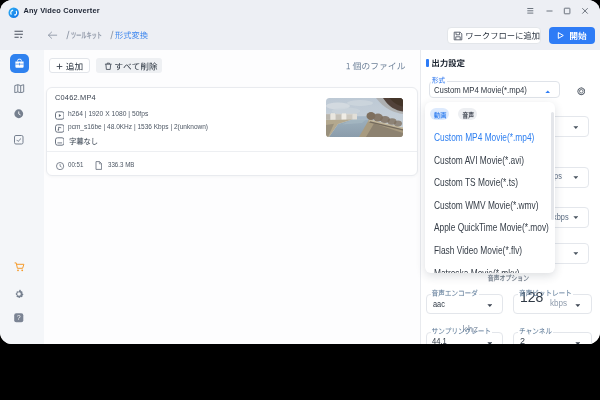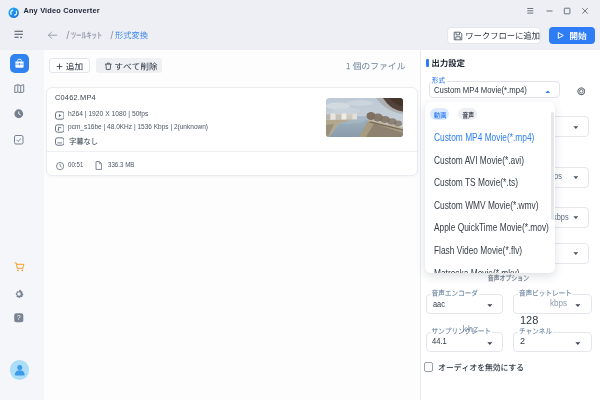--- a/index.html
+++ b/index.html
@@ -1,16 +1,16 @@
 <!DOCTYPE html>
 <html><head><meta charset="utf-8"><style>
 *{margin:0;padding:0;box-sizing:border-box}
 body{background:#000;font-family:"Liberation Sans",sans-serif;
 -webkit-font-smoothing:antialiased;width:600px;height:400px;overflow:hidden}
-#win{position:relative;width:600px;height:400px;border-radius:0;overflow:hidden;background:#fdfdfe}
+#win{position:relative;width:600px;height:344px;border-radius:12px;overflow:hidden;background:#fdfdfe}
 .abs{position:absolute}
 .txt{position:absolute;white-space:nowrap;line-height:1}
 </style></head><body>
 <div id="win">
  <div class="abs" style="left:0;top:0;width:600px;height:50px;background:#edeff4"></div>
  <div class="abs" style="left:0;top:50px;width:44px;height:350px;background:#f4f6f9"></div>
  <div class="abs" style="left:420px;top:50px;width:180px;height:350px;background:#fff;border-left:1px solid #e8eaee"></div>
 
  <svg class="abs" style="left:8.2px;top:6.6px" width="11.4" height="11.4" viewBox="0 0 19 19">
   <defs>
@@ -254,21 +254,21 @@
     <div class="txt" style="left:433.8px;top:85.6px;font-size:8.7px;color:#2f3742;transform:scaleX(0.89);transform-origin:left top">Custom MP4 Movie(*.mp4)</div>
     <div class="txt" style="left:552px;top:173.2px;font-size:8.2px;color:#5a6b80;transform:scaleX(0.9);transform-origin:left top">fps</div>
     <div class="txt" style="left:553px;top:213.8px;font-size:8.2px;color:#5a6b80;transform:scaleX(0.9);transform-origin:left top">kbps</div>
     <div class="txt" style="left:433.8px;top:132.0px;font-size:11px;color:#2e7ff0;z-index:11;transform:scaleX(0.76);transform-origin:left top">Custom MP4 Movie(*.mp4)</div>
     <div class="txt" style="left:433.8px;top:154.6px;font-size:11px;color:#353d47;z-index:11;transform:scaleX(0.76);transform-origin:left top">Custom AVI Movie(*.avi)</div>
     <div class="txt" style="left:433.8px;top:177.2px;font-size:11px;color:#353d47;z-index:11;transform:scaleX(0.76);transform-origin:left top">Custom TS Movie(*.ts)</div>
     <div class="txt" style="left:433.8px;top:199.8px;font-size:11px;color:#353d47;z-index:11;transform:scaleX(0.76);transform-origin:left top">Custom WMV Movie(*.wmv)</div>
     <div class="txt" style="left:433.8px;top:222.4px;font-size:11px;color:#353d47;z-index:11;transform:scaleX(0.76);transform-origin:left top">Apple QuickTime Movie(*.mov)</div>
     <div class="txt" style="left:433.8px;top:245.0px;font-size:11px;color:#353d47;z-index:11;transform:scaleX(0.76);transform-origin:left top">Flash Video Movie(*.flv)</div>
     <div class="txt" style="left:433px;top:300.2px;font-size:9px;color:#2f3945;transform:scaleX(0.82);transform-origin:left top">aac</div>
-    <div class="txt" style="left:520px;top:315px;font-size:11px;color:#2f3945;transform:scaleX(1.0);transform-origin:left top">128</div>
+    <div class="txt" style="left:520px;top:290px;font-size:14px;color:#2f3945;transform:scaleX(1.0);transform-origin:left top">128</div>
     <div class="txt" style="left:550px;top:298.9px;font-size:9px;color:#8e9bac;transform:scaleX(0.9);transform-origin:left top">kbps</div>
     <div class="txt" style="left:431.6px;top:336.7px;font-size:9px;color:#2f3945;transform:scaleX(0.84);transform-origin:left top">44.1</div>
     <div class="txt" style="left:462.5px;top:324px;font-size:9.4px;color:#8e9bac;letter-spacing:0.6px;transform:scaleX(1.0);transform-origin:left top">khz</div>
     <div class="txt" style="left:520px;top:336.7px;font-size:9px;color:#2f3945;transform:scaleX(1.0);transform-origin:left top">2</div>
 <svg width="600" height="400" style="position:absolute;left:0;top:0;z-index:50;pointer-events:none">
       <path d="M3.7 -6.2Q3.8 -6.0 3.9 -5.7Q4.0 -5.4 4.2 -5.1Q4.3 -4.8 4.4 -4.5Q4.5 -4.2 4.6 -4.0L3.9 -3.8Q3.9 -4.0 3.8 -4.3Q3.7 -4.6 3.5 -4.9Q3.4 -5.2 3.3 -5.5Q3.2 -5.8 3.1 -6.0ZM7.4 -5.6Q7.3 -5.5 7.3 -5.4Q7.3 -5.3 7.2 -5.2Q7.1 -4.7 6.9 -4.1Q6.7 -3.6 6.5 -3.1Q6.2 -2.5 5.9 -2.1Q5.4 -1.5 4.9 -1.1Q4.4 -0.6 3.8 -0.3Q3.2 0.1 2.7 0.3L2.1 -0.3Q2.7 -0.5 3.3 -0.8Q3.8 -1.1 4.4 -1.5Q4.9 -2.0 5.3 -2.5Q5.6 -2.9 5.9 -3.4Q6.2 -4.0 6.4 -4.6Q6.5 -5.2 6.6 -5.9ZM1.5 -5.7Q1.5 -5.5 1.7 -5.2Q1.8 -4.9 1.9 -4.6Q2.1 -4.2 2.2 -3.9Q2.3 -3.6 2.4 -3.4L1.7 -3.2Q1.7 -3.3 1.6 -3.6Q1.5 -3.8 1.4 -4.1Q1.3 -4.4 1.2 -4.6Q1.1 -4.9 1.0 -5.1Q0.9 -5.3 0.8 -5.4Z M9.0 -3.6Q9.2 -3.5 9.3 -3.5Q9.5 -3.5 9.7 -3.5Q10.0 -3.5 10.2 -3.5Q10.3 -3.5 10.6 -3.5Q10.9 -3.5 11.2 -3.5Q11.6 -3.5 12.0 -3.5Q12.4 -3.5 12.8 -3.5Q13.3 -3.5 13.6 -3.5Q14.0 -3.5 14.3 -3.5Q14.5 -3.5 14.7 -3.5Q15.0 -3.5 15.2 -3.5Q15.4 -3.5 15.6 -3.6V-2.7Q15.4 -2.8 15.2 -2.8Q15.0 -2.8 14.7 -2.8Q14.5 -2.8 14.3 -2.8Q14.0 -2.8 13.6 -2.8Q13.3 -2.8 12.8 -2.8Q12.4 -2.8 12.0 -2.8Q11.6 -2.8 11.2 -2.8Q10.9 -2.8 10.6 -2.8Q10.3 -2.8 10.2 -2.8Q9.8 -2.8 9.5 -2.8Q9.2 -2.8 9.0 -2.7Z M20.7 -0.2Q20.7 -0.3 20.7 -0.4Q20.8 -0.5 20.8 -0.6Q20.8 -0.7 20.8 -1.0Q20.8 -1.3 20.8 -1.7Q20.8 -2.1 20.8 -2.6Q20.8 -3.0 20.8 -3.5Q20.8 -4.0 20.8 -4.4Q20.8 -4.8 20.8 -5.1Q20.8 -5.4 20.8 -5.5Q20.8 -5.8 20.7 -5.9Q20.7 -6.1 20.7 -6.2H21.5Q21.5 -6.1 21.4 -5.9Q21.4 -5.8 21.4 -5.5Q21.4 -5.4 21.4 -5.1Q21.4 -4.8 21.4 -4.4Q21.4 -4.0 21.4 -3.5Q21.4 -3.1 21.4 -2.6Q21.4 -2.2 21.4 -1.8Q21.4 -1.4 21.4 -1.1Q21.4 -0.9 21.4 -0.8Q21.8 -1.0 22.2 -1.3Q22.7 -1.6 23.1 -2.0Q23.5 -2.4 23.8 -2.8L24.2 -2.3Q23.9 -1.8 23.4 -1.4Q22.9 -0.9 22.4 -0.6Q21.9 -0.2 21.4 0.0Q21.3 0.1 21.2 0.1Q21.2 0.2 21.1 0.2ZM16.9 -0.2Q17.5 -0.6 17.8 -1.1Q18.2 -1.6 18.4 -2.2Q18.5 -2.5 18.5 -2.9Q18.6 -3.3 18.6 -3.8Q18.6 -4.3 18.6 -4.7Q18.6 -5.2 18.6 -5.5Q18.6 -5.7 18.6 -5.9Q18.6 -6.0 18.6 -6.1H19.3Q19.3 -6.1 19.3 -6.0Q19.3 -5.9 19.3 -5.8Q19.3 -5.7 19.3 -5.5Q19.3 -5.2 19.3 -4.7Q19.3 -4.3 19.2 -3.8Q19.2 -3.3 19.2 -2.8Q19.1 -2.4 19.0 -2.0Q18.8 -1.4 18.5 -0.8Q18.1 -0.2 17.6 0.2Z M27.8 -5.8Q27.8 -6.0 27.7 -6.1Q27.7 -6.2 27.7 -6.4L28.4 -6.5Q28.4 -6.4 28.4 -6.2Q28.5 -6.1 28.5 -5.9Q28.5 -5.8 28.5 -5.5Q28.6 -5.2 28.7 -4.8Q28.8 -4.3 28.9 -3.8Q29.0 -3.3 29.1 -2.8Q29.2 -2.2 29.3 -1.8Q29.4 -1.3 29.5 -1.0Q29.5 -0.6 29.5 -0.5Q29.6 -0.3 29.6 -0.1Q29.7 0.1 29.7 0.2L29.0 0.4Q29.0 0.2 28.9 -0.0Q28.9 -0.2 28.9 -0.4Q28.9 -0.5 28.8 -0.8Q28.7 -1.2 28.6 -1.6Q28.6 -2.1 28.4 -2.6Q28.3 -3.1 28.2 -3.7Q28.1 -4.2 28.0 -4.6Q28.0 -5.1 27.9 -5.4Q27.8 -5.7 27.8 -5.8ZM25.5 -4.6Q25.7 -4.6 25.8 -4.6Q26.0 -4.7 26.2 -4.7Q26.4 -4.7 26.7 -4.7Q27.0 -4.8 27.5 -4.8Q27.9 -4.9 28.3 -5.0Q28.8 -5.1 29.2 -5.1Q29.7 -5.2 30.0 -5.3Q30.3 -5.3 30.5 -5.4Q30.7 -5.4 30.9 -5.4Q31.0 -5.5 31.1 -5.5L31.3 -4.8Q31.2 -4.8 31.0 -4.8Q30.8 -4.7 30.7 -4.7Q30.5 -4.7 30.1 -4.6Q29.7 -4.6 29.3 -4.5Q28.9 -4.4 28.4 -4.4Q28.0 -4.3 27.6 -4.2Q27.1 -4.2 26.8 -4.1Q26.5 -4.1 26.3 -4.0Q26.1 -4.0 26.0 -4.0Q25.8 -3.9 25.6 -3.9ZM25.5 -2.2Q25.6 -2.3 25.8 -2.3Q26.0 -2.3 26.2 -2.3Q26.4 -2.3 26.8 -2.4Q27.2 -2.5 27.6 -2.5Q28.1 -2.6 28.6 -2.7Q29.1 -2.8 29.6 -2.9Q30.1 -2.9 30.5 -3.0Q30.9 -3.1 31.1 -3.1Q31.3 -3.2 31.5 -3.2Q31.7 -3.2 31.8 -3.3L32.0 -2.6Q31.8 -2.6 31.6 -2.6Q31.5 -2.5 31.2 -2.5Q31.0 -2.4 30.5 -2.4Q30.1 -2.3 29.7 -2.2Q29.2 -2.2 28.7 -2.1Q28.2 -2.0 27.7 -1.9Q27.3 -1.8 26.9 -1.8Q26.6 -1.7 26.3 -1.7Q26.1 -1.6 25.9 -1.6Q25.8 -1.6 25.6 -1.5Z M36.8 -4.7Q36.8 -4.6 36.9 -4.4Q37.0 -4.1 37.1 -3.8Q37.2 -3.6 37.3 -3.3Q37.4 -3.1 37.4 -3.0L36.8 -2.7Q36.8 -2.9 36.7 -3.1Q36.6 -3.4 36.5 -3.6Q36.4 -3.9 36.3 -4.1Q36.2 -4.4 36.2 -4.5ZM39.7 -4.3Q39.7 -4.1 39.7 -4.0Q39.6 -3.9 39.6 -3.9Q39.4 -3.2 39.2 -2.5Q38.9 -1.9 38.4 -1.3Q37.9 -0.6 37.2 -0.1Q36.5 0.4 35.8 0.6L35.2 0.1Q35.7 -0.1 36.2 -0.3Q36.7 -0.6 37.1 -0.9Q37.6 -1.3 37.9 -1.7Q38.2 -2.0 38.4 -2.5Q38.7 -2.9 38.8 -3.5Q39.0 -4.0 39.0 -4.5ZM34.9 -4.3Q34.9 -4.2 35.0 -3.9Q35.1 -3.7 35.2 -3.4Q35.3 -3.1 35.4 -2.9Q35.5 -2.6 35.6 -2.5L35.0 -2.2Q34.9 -2.4 34.8 -2.7Q34.7 -2.9 34.6 -3.2Q34.5 -3.5 34.4 -3.7Q34.3 -4.0 34.2 -4.1Z M43.8 -0.7Q43.8 -0.8 43.8 -1.2Q43.8 -1.5 43.8 -2.0Q43.8 -2.5 43.8 -3.0Q43.8 -3.6 43.8 -4.1Q43.8 -4.6 43.8 -4.9Q43.8 -5.3 43.8 -5.5Q43.8 -5.7 43.7 -5.9Q43.7 -6.2 43.7 -6.3H44.5Q44.5 -6.2 44.5 -5.9Q44.4 -5.7 44.4 -5.5Q44.4 -5.2 44.4 -4.7Q44.4 -4.3 44.4 -3.8Q44.4 -3.3 44.4 -2.8Q44.5 -2.3 44.5 -1.8Q44.5 -1.4 44.5 -1.1Q44.5 -0.8 44.5 -0.7Q44.5 -0.6 44.5 -0.4Q44.5 -0.2 44.5 -0.1Q44.5 0.1 44.5 0.2H43.7Q43.7 0.1 43.7 -0.2Q43.8 -0.5 43.8 -0.7ZM44.3 -4.2Q44.7 -4.1 45.2 -3.9Q45.7 -3.7 46.2 -3.6Q46.7 -3.4 47.2 -3.2Q47.6 -3.0 47.9 -2.8L47.7 -2.1Q47.3 -2.3 46.9 -2.5Q46.4 -2.7 46.0 -2.9Q45.5 -3.1 45.1 -3.2Q44.6 -3.4 44.3 -3.5Z" fill="#8e97a6" stroke="#8e97a6" stroke-width="0.3" transform="translate(71,38.3) scale(0.6301,1)"></path>
       <path d="M0.5 -6.5H4.8V-5.9H0.5ZM0.3 -3.8H4.9V-3.2H0.3ZM3.4 -6.4H4.0V0.7H3.4ZM1.4 -6.4H2.0V-3.7Q2.0 -2.9 2.0 -2.1Q1.9 -1.3 1.6 -0.6Q1.3 0.1 0.8 0.7Q0.7 0.7 0.7 0.6Q0.6 0.5 0.5 0.4Q0.4 0.3 0.3 0.3Q0.8 -0.3 1.1 -0.9Q1.3 -1.6 1.4 -2.3Q1.4 -3.0 1.4 -3.7ZM7.1 -6.9 7.7 -6.7Q7.4 -6.3 7.0 -5.9Q6.6 -5.6 6.1 -5.2Q5.7 -4.9 5.3 -4.7Q5.2 -4.8 5.1 -4.9Q4.9 -5.0 4.8 -5.1Q5.2 -5.3 5.7 -5.6Q6.1 -5.9 6.5 -6.2Q6.8 -6.6 7.1 -6.9ZM7.4 -4.6 7.9 -4.4Q7.6 -4.0 7.2 -3.6Q6.7 -3.2 6.3 -2.8Q5.8 -2.5 5.4 -2.2Q5.3 -2.3 5.2 -2.5Q5.0 -2.6 4.9 -2.7Q5.3 -2.9 5.8 -3.2Q6.3 -3.5 6.7 -3.9Q7.1 -4.2 7.4 -4.6ZM7.5 -2.3 8.1 -2.1Q7.8 -1.5 7.3 -1.0Q6.8 -0.5 6.2 -0.1Q5.6 0.4 4.9 0.7Q4.8 0.5 4.7 0.4Q4.6 0.3 4.5 0.2Q5.1 -0.1 5.7 -0.5Q6.3 -0.9 6.7 -1.3Q7.2 -1.8 7.5 -2.3Z M14.4 -6.6 14.8 -7.0Q15.0 -6.9 15.2 -6.7Q15.5 -6.5 15.7 -6.3Q15.9 -6.1 16.0 -6.0L15.6 -5.6Q15.4 -5.7 15.2 -5.9Q15.0 -6.1 14.8 -6.3Q14.6 -6.5 14.4 -6.6ZM8.9 -5.5H16.4V-4.9H8.9ZM9.2 -3.6H12.9V-3.0H9.2ZM10.7 -3.3H11.3V-0.3H10.7ZM8.9 -0.2Q9.4 -0.3 10.1 -0.4Q10.8 -0.6 11.5 -0.7Q12.3 -0.9 13.1 -1.1L13.1 -0.5Q12.4 -0.3 11.7 -0.2Q11.0 -0.0 10.3 0.1Q9.6 0.3 9.1 0.4ZM13.1 -7.0H13.8Q13.8 -5.9 13.9 -4.8Q14.0 -3.7 14.1 -2.9Q14.3 -2.0 14.5 -1.3Q14.7 -0.7 15.0 -0.3Q15.3 0.0 15.6 0.0Q15.8 0.0 15.8 -0.3Q15.9 -0.7 16.0 -1.6Q16.1 -1.5 16.2 -1.4Q16.4 -1.3 16.5 -1.2Q16.5 -0.5 16.4 -0.1Q16.3 0.3 16.1 0.5Q15.9 0.7 15.5 0.7Q15.1 0.7 14.8 0.4Q14.4 0.1 14.2 -0.4Q13.9 -0.9 13.7 -1.6Q13.5 -2.4 13.4 -3.2Q13.3 -4.1 13.2 -5.0Q13.2 -6.0 13.1 -7.0Z M17.3 -6.2H24.7V-5.6H17.3ZM20.7 -7.1H21.3V-6.0H20.7ZM21.8 -6.0H22.4V-3.8Q22.4 -3.5 22.4 -3.4Q22.3 -3.3 22.1 -3.2Q22.0 -3.1 21.7 -3.1Q21.4 -3.1 20.9 -3.1Q20.9 -3.2 20.9 -3.4Q20.8 -3.5 20.8 -3.7Q21.1 -3.7 21.3 -3.7Q21.6 -3.7 21.7 -3.7Q21.7 -3.7 21.8 -3.7Q21.8 -3.7 21.8 -3.8ZM20.0 -6.1H20.6V-5.6Q20.6 -5.3 20.6 -4.9Q20.5 -4.5 20.4 -4.2Q20.3 -3.8 20.0 -3.4Q19.7 -3.1 19.2 -2.8Q19.1 -2.9 19.0 -2.9Q19.0 -3.0 18.9 -3.1Q18.8 -3.2 18.7 -3.2Q19.2 -3.5 19.4 -3.8Q19.7 -4.1 19.8 -4.4Q20.0 -4.7 20.0 -5.0Q20.0 -5.3 20.0 -5.6ZM22.8 -4.9 23.3 -5.2Q23.6 -5.0 23.9 -4.7Q24.2 -4.4 24.4 -4.1Q24.7 -3.8 24.8 -3.6L24.3 -3.3Q24.2 -3.5 23.9 -3.8Q23.7 -4.1 23.4 -4.4Q23.1 -4.7 22.8 -4.9ZM18.6 -5.2 19.2 -5.0Q18.9 -4.6 18.5 -4.1Q18.1 -3.6 17.6 -3.3Q17.5 -3.4 17.4 -3.5Q17.3 -3.6 17.2 -3.7Q17.5 -3.9 17.7 -4.1Q18.0 -4.4 18.2 -4.7Q18.5 -4.9 18.6 -5.2ZM19.6 -2.2Q20.0 -1.5 20.8 -1.1Q21.6 -0.6 22.6 -0.3Q23.6 -0.0 24.9 0.1Q24.8 0.2 24.7 0.3Q24.7 0.4 24.6 0.5Q24.5 0.6 24.5 0.7Q23.2 0.6 22.2 0.2Q21.1 -0.1 20.4 -0.7Q19.6 -1.2 19.1 -2.0ZM20.1 -3.3 20.8 -3.1Q20.3 -2.5 19.6 -1.9Q18.8 -1.3 17.8 -0.9Q17.8 -1.0 17.7 -1.1Q17.6 -1.2 17.5 -1.2Q17.5 -1.3 17.4 -1.4Q18.4 -1.7 19.0 -2.3Q19.7 -2.8 20.1 -3.3ZM19.8 -2.6H23.0V-2.1H19.4ZM22.8 -2.6H22.9L23.1 -2.6L23.5 -2.4Q23.1 -1.7 22.4 -1.1Q21.8 -0.6 21.0 -0.3Q20.2 0.1 19.3 0.3Q18.4 0.6 17.5 0.7Q17.5 0.6 17.4 0.5Q17.4 0.4 17.3 0.3Q17.2 0.2 17.2 0.1Q18.1 0.0 19.0 -0.2Q19.8 -0.4 20.6 -0.7Q21.3 -1.0 21.9 -1.5Q22.5 -1.9 22.8 -2.5Z M29.5 -7.1 30.1 -7.0Q29.9 -6.3 29.4 -5.7Q29.0 -5.0 28.3 -4.5Q28.2 -4.6 28.1 -4.7Q28.0 -4.8 27.9 -4.9Q28.3 -5.2 28.6 -5.6Q29.0 -5.9 29.2 -6.3Q29.4 -6.7 29.5 -7.1ZM29.6 -6.4H31.4V-5.9H29.3ZM29.9 -4.7H30.3Q30.3 -4.3 30.2 -3.9Q30.1 -3.6 29.9 -3.3Q29.7 -3.1 29.3 -2.9Q29.3 -3.0 29.2 -3.1Q29.1 -3.2 29.0 -3.3Q29.5 -3.5 29.7 -3.8Q29.8 -4.2 29.9 -4.7ZM30.9 -4.7H31.4V-3.8Q31.4 -3.7 31.4 -3.6Q31.5 -3.6 31.6 -3.6Q31.6 -3.6 31.7 -3.6Q31.9 -3.6 32.0 -3.6Q32.1 -3.6 32.1 -3.6Q32.2 -3.6 32.3 -3.6Q32.3 -3.6 32.3 -3.7Q32.4 -3.6 32.5 -3.6Q32.6 -3.5 32.7 -3.5Q32.7 -3.3 32.6 -3.2Q32.5 -3.2 32.2 -3.2Q32.2 -3.2 32.1 -3.2Q32.0 -3.2 31.9 -3.2Q31.8 -3.2 31.7 -3.2Q31.6 -3.2 31.5 -3.2Q31.3 -3.2 31.1 -3.2Q31.0 -3.3 31.0 -3.4Q30.9 -3.5 30.9 -3.8ZM28.0 -2.0H33.2V-1.5H28.0ZM30.9 -1.8Q31.2 -1.0 31.8 -0.5Q32.4 -0.1 33.3 0.1Q33.2 0.2 33.1 0.4Q33.0 0.5 32.9 0.6Q32.2 0.5 31.7 0.2Q31.2 -0.2 30.9 -0.6Q30.6 -1.1 30.4 -1.7ZM29.0 -5.1H32.5V-4.6H29.0V-2.3H28.5V-5.1H28.5ZM32.3 -5.1H32.9V-2.3H32.3ZM31.2 -6.4H31.3L31.4 -6.4L31.8 -6.2Q31.7 -5.9 31.5 -5.7Q31.4 -5.4 31.2 -5.1Q31.1 -4.9 30.9 -4.7Q30.8 -4.8 30.7 -4.8Q30.6 -4.9 30.5 -5.0Q30.6 -5.1 30.7 -5.4Q30.9 -5.6 31.0 -5.9Q31.1 -6.1 31.2 -6.3ZM30.3 -2.7H30.9Q30.9 -2.1 30.7 -1.5Q30.6 -0.9 30.3 -0.5Q30.0 -0.1 29.4 0.2Q28.9 0.5 28.0 0.7Q28.0 0.6 27.9 0.4Q27.8 0.3 27.7 0.2Q28.5 0.0 29.0 -0.2Q29.5 -0.5 29.8 -0.8Q30.0 -1.2 30.2 -1.7Q30.3 -2.1 30.3 -2.7ZM25.4 -2.7Q25.9 -2.8 26.6 -3.1Q27.3 -3.3 28.0 -3.5L28.1 -2.9Q27.5 -2.7 26.8 -2.5Q26.1 -2.3 25.6 -2.1ZM25.6 -5.4H28.1V-4.8H25.6ZM26.6 -7.1H27.2V-0.1Q27.2 0.2 27.1 0.3Q27.1 0.5 26.9 0.6Q26.8 0.6 26.5 0.7Q26.3 0.7 25.8 0.7Q25.8 0.6 25.8 0.4Q25.7 0.2 25.7 0.1Q25.9 0.1 26.2 0.1Q26.4 0.1 26.5 0.1Q26.5 0.1 26.6 0.1Q26.6 0.0 26.6 -0.1Z" fill="#3f87ee" transform="translate(115,38.3) scale(0.9821,1)"></path>
       <path d="M7.5 -5.7Q7.5 -5.7 7.5 -5.6Q7.5 -5.5 7.5 -5.5Q7.4 -5.4 7.4 -5.3Q7.3 -4.8 7.2 -4.3Q7.1 -3.7 7.0 -3.2Q6.8 -2.6 6.5 -2.1Q5.9 -1.3 5.1 -0.7Q4.2 -0.0 3.2 0.3L2.6 -0.3Q3.3 -0.5 3.9 -0.8Q4.5 -1.1 5.0 -1.5Q5.5 -1.9 5.8 -2.5Q6.1 -2.9 6.2 -3.3Q6.4 -3.8 6.5 -4.3Q6.6 -4.9 6.6 -5.4Q6.5 -5.4 6.3 -5.4Q6.0 -5.4 5.6 -5.4Q5.2 -5.4 4.8 -5.4Q4.3 -5.4 3.9 -5.4Q3.4 -5.4 3.0 -5.4Q2.6 -5.4 2.3 -5.4Q2.0 -5.4 1.9 -5.4Q1.9 -5.3 1.9 -5.1Q1.9 -4.9 1.9 -4.7Q1.9 -4.5 1.9 -4.3Q1.9 -4.1 1.9 -3.9Q1.9 -3.7 1.9 -3.6Q1.9 -3.5 1.9 -3.4Q1.9 -3.2 1.9 -3.1H1.1Q1.2 -3.2 1.2 -3.4Q1.2 -3.5 1.2 -3.6Q1.2 -3.7 1.2 -4.0Q1.2 -4.2 1.2 -4.5Q1.2 -4.8 1.2 -5.1Q1.2 -5.3 1.2 -5.5Q1.2 -5.6 1.2 -5.8Q1.2 -5.9 1.1 -6.0Q1.3 -6.0 1.5 -6.0Q1.8 -6.0 2.1 -6.0Q2.1 -6.0 2.4 -6.0Q2.6 -6.0 3.0 -6.0Q3.3 -6.0 3.8 -6.0Q4.2 -6.0 4.6 -6.0Q5.1 -6.0 5.4 -6.0Q5.8 -6.0 6.1 -6.0Q6.4 -6.0 6.5 -6.0Q6.6 -6.0 6.8 -6.0Q6.9 -6.0 7.0 -6.1Z M9.5 -3.7Q9.6 -3.7 9.8 -3.7Q10.0 -3.7 10.2 -3.7Q10.4 -3.7 10.7 -3.7Q10.8 -3.7 11.1 -3.7Q11.4 -3.7 11.8 -3.7Q12.2 -3.7 12.6 -3.7Q13.0 -3.7 13.5 -3.7Q13.9 -3.7 14.3 -3.7Q14.7 -3.7 15.0 -3.7Q15.3 -3.7 15.4 -3.7Q15.7 -3.7 15.9 -3.7Q16.2 -3.7 16.3 -3.7V-2.9Q16.2 -2.9 15.9 -2.9Q15.7 -2.9 15.4 -2.9Q15.3 -2.9 15.0 -2.9Q14.7 -2.9 14.3 -2.9Q13.9 -2.9 13.5 -2.9Q13.0 -2.9 12.6 -2.9Q12.2 -2.9 11.8 -2.9Q11.4 -2.9 11.1 -2.9Q10.8 -2.9 10.7 -2.9Q10.3 -2.9 10.0 -2.9Q9.7 -2.9 9.5 -2.9Z M24.7 -5.4Q24.6 -5.3 24.6 -5.2Q24.5 -5.0 24.5 -4.9Q24.4 -4.5 24.2 -4.0Q24.0 -3.5 23.7 -2.9Q23.4 -2.4 23.0 -2.0Q22.4 -1.2 21.6 -0.7Q20.8 -0.1 19.5 0.4L18.9 -0.2Q19.7 -0.4 20.3 -0.7Q21.0 -1.1 21.5 -1.5Q22.0 -1.9 22.4 -2.3Q22.7 -2.7 23.0 -3.2Q23.3 -3.7 23.4 -4.2Q23.6 -4.6 23.7 -5.0H20.5L20.8 -5.6Q20.9 -5.6 21.2 -5.6Q21.5 -5.6 21.9 -5.6Q22.2 -5.6 22.6 -5.6Q22.9 -5.6 23.2 -5.6Q23.5 -5.6 23.6 -5.6Q23.7 -5.6 23.9 -5.7Q24.0 -5.7 24.1 -5.7ZM21.8 -6.7Q21.7 -6.5 21.6 -6.3Q21.5 -6.1 21.4 -6.0Q21.2 -5.5 20.8 -5.0Q20.4 -4.4 19.9 -3.9Q19.3 -3.4 18.6 -2.9L18.0 -3.4Q18.6 -3.7 19.0 -4.1Q19.5 -4.5 19.8 -4.8Q20.1 -5.2 20.4 -5.6Q20.6 -6.0 20.8 -6.3Q20.8 -6.4 20.9 -6.6Q21.0 -6.8 21.0 -6.9Z M33.2 -5.7Q33.2 -5.6 33.1 -5.5Q33.1 -5.4 33.1 -5.3Q33.0 -4.9 32.9 -4.5Q32.8 -4.1 32.6 -3.7Q32.5 -3.3 32.3 -2.9Q32.0 -2.4 31.8 -2.1Q31.4 -1.6 30.9 -1.2Q30.4 -0.8 29.8 -0.4Q29.2 -0.1 28.4 0.2L27.8 -0.5Q28.7 -0.7 29.3 -1.0Q29.9 -1.3 30.4 -1.7Q30.8 -2.1 31.2 -2.5Q31.5 -2.9 31.7 -3.4Q31.9 -3.9 32.1 -4.4Q32.2 -4.9 32.3 -5.3Q32.2 -5.3 31.8 -5.3Q31.5 -5.3 31.1 -5.3Q30.6 -5.3 30.1 -5.3Q29.6 -5.3 29.2 -5.3Q28.7 -5.3 28.4 -5.3Q28.0 -5.3 27.9 -5.3Q27.6 -5.3 27.4 -5.3Q27.2 -5.3 27.0 -5.3V-6.1Q27.2 -6.1 27.3 -6.0Q27.5 -6.0 27.6 -6.0Q27.8 -6.0 27.9 -6.0Q28.0 -6.0 28.3 -6.0Q28.5 -6.0 28.9 -6.0Q29.3 -6.0 29.7 -6.0Q30.1 -6.0 30.5 -6.0Q30.9 -6.0 31.3 -6.0Q31.6 -6.0 31.9 -6.0Q32.1 -6.0 32.2 -6.0Q32.3 -6.0 32.4 -6.0Q32.6 -6.0 32.7 -6.1Z M35.7 -5.9Q35.9 -5.9 36.1 -5.9Q36.3 -5.9 36.4 -5.9Q36.5 -5.9 36.8 -5.9Q37.1 -5.9 37.5 -5.9Q37.9 -5.9 38.3 -5.9Q38.7 -5.9 39.2 -5.9Q39.6 -5.9 40.0 -5.9Q40.4 -5.9 40.7 -5.9Q40.9 -5.9 41.0 -5.9Q41.2 -5.9 41.4 -5.9Q41.6 -5.9 41.8 -5.9Q41.8 -5.7 41.8 -5.6Q41.8 -5.4 41.8 -5.2Q41.8 -5.1 41.8 -4.9Q41.8 -4.6 41.8 -4.3Q41.8 -3.9 41.8 -3.5Q41.8 -3.1 41.8 -2.7Q41.8 -2.2 41.8 -1.9Q41.8 -1.5 41.8 -1.3Q41.8 -1.1 41.8 -1.0Q41.8 -0.9 41.8 -0.7Q41.8 -0.6 41.8 -0.4Q41.8 -0.2 41.8 -0.1Q41.8 0.0 41.8 0.1H41.1Q41.1 0.0 41.1 -0.1Q41.1 -0.3 41.1 -0.5Q41.1 -0.7 41.1 -0.9Q41.1 -1.0 41.1 -1.2Q41.1 -1.5 41.1 -1.9Q41.1 -2.3 41.1 -2.7Q41.1 -3.2 41.1 -3.6Q41.1 -4.0 41.1 -4.4Q41.1 -4.8 41.1 -5.0Q41.1 -5.2 41.1 -5.2H36.4Q36.4 -5.2 36.4 -5.0Q36.4 -4.8 36.4 -4.4Q36.4 -4.0 36.4 -3.6Q36.4 -3.2 36.4 -2.7Q36.4 -2.3 36.4 -1.9Q36.4 -1.5 36.4 -1.2Q36.4 -1.0 36.4 -0.9Q36.4 -0.8 36.4 -0.6Q36.4 -0.5 36.4 -0.4Q36.4 -0.2 36.4 -0.1Q36.4 0.0 36.4 0.1H35.6Q35.6 0.0 35.7 -0.1Q35.7 -0.2 35.7 -0.4Q35.7 -0.6 35.7 -0.7Q35.7 -0.9 35.7 -1.0Q35.7 -1.1 35.7 -1.3Q35.7 -1.6 35.7 -1.9Q35.7 -2.3 35.7 -2.7Q35.7 -3.1 35.7 -3.5Q35.7 -3.9 35.7 -4.3Q35.7 -4.7 35.7 -4.9Q35.7 -5.2 35.7 -5.2Q35.7 -5.4 35.7 -5.6Q35.7 -5.7 35.7 -5.9ZM41.4 -1.1V-0.4H36.0V-1.1Z M43.9 -3.7Q44.0 -3.7 44.2 -3.7Q44.4 -3.7 44.6 -3.7Q44.8 -3.7 45.1 -3.7Q45.2 -3.7 45.5 -3.7Q45.8 -3.7 46.2 -3.7Q46.6 -3.7 47.0 -3.7Q47.4 -3.7 47.9 -3.7Q48.3 -3.7 48.7 -3.7Q49.1 -3.7 49.4 -3.7Q49.7 -3.7 49.8 -3.7Q50.1 -3.7 50.3 -3.7Q50.6 -3.7 50.7 -3.7V-2.9Q50.6 -2.9 50.3 -2.9Q50.1 -2.9 49.8 -2.9Q49.7 -2.9 49.4 -2.9Q49.1 -2.9 48.7 -2.9Q48.3 -2.9 47.9 -2.9Q47.4 -2.9 47.0 -2.9Q46.6 -2.9 46.2 -2.9Q45.8 -2.9 45.5 -2.9Q45.2 -2.9 45.1 -2.9Q44.7 -2.9 44.4 -2.9Q44.1 -2.9 43.9 -2.9Z M55.5 -5.8Q55.9 -5.7 56.3 -5.7Q56.8 -5.7 57.3 -5.7Q57.8 -5.7 58.3 -5.7Q58.7 -5.8 59.1 -5.8V-5.1Q58.7 -5.1 58.3 -5.1Q57.8 -5.0 57.3 -5.0Q56.8 -5.0 56.3 -5.1Q55.9 -5.1 55.5 -5.1ZM55.9 -2.3Q55.8 -2.1 55.8 -1.9Q55.7 -1.7 55.7 -1.5Q55.7 -1.4 55.8 -1.2Q55.9 -1.1 56.0 -1.0Q56.2 -0.9 56.5 -0.8Q56.7 -0.7 57.2 -0.7Q57.8 -0.7 58.3 -0.8Q58.8 -0.8 59.3 -1.0L59.3 -0.2Q58.9 -0.2 58.4 -0.1Q57.9 -0.1 57.2 -0.1Q56.1 -0.1 55.6 -0.4Q55.1 -0.7 55.1 -1.4Q55.1 -1.6 55.1 -1.8Q55.2 -2.1 55.2 -2.4ZM53.9 -6.5Q53.9 -6.4 53.8 -6.3Q53.8 -6.2 53.8 -6.1Q53.7 -6.0 53.7 -5.9Q53.7 -5.7 53.6 -5.3Q53.6 -5.0 53.5 -4.7Q53.4 -4.3 53.4 -3.9Q53.4 -3.6 53.3 -3.2Q53.3 -2.9 53.3 -2.6Q53.3 -2.3 53.3 -2.0Q53.3 -1.7 53.4 -1.4Q53.5 -1.6 53.5 -1.8Q53.6 -2.0 53.7 -2.3Q53.8 -2.5 53.9 -2.6L54.2 -2.4Q54.1 -2.1 54.0 -1.7Q53.9 -1.3 53.8 -1.0Q53.7 -0.6 53.6 -0.4Q53.6 -0.4 53.6 -0.2Q53.6 -0.1 53.6 -0.1Q53.6 0.0 53.6 0.1Q53.6 0.2 53.6 0.2L53.0 0.3Q52.9 -0.2 52.8 -0.9Q52.7 -1.6 52.7 -2.5Q52.7 -3.0 52.7 -3.4Q52.8 -3.9 52.8 -4.4Q52.9 -4.9 53.0 -5.3Q53.0 -5.7 53.1 -5.9Q53.1 -6.1 53.1 -6.2Q53.1 -6.4 53.1 -6.5Z M62.4 -3.8V-0.8H61.8V-3.2H60.6V-3.8ZM62.4 -1.1Q62.8 -0.6 63.3 -0.4Q63.9 -0.1 64.6 -0.1Q65.0 -0.1 65.5 -0.1Q66.0 -0.1 66.5 -0.1Q67.1 -0.1 67.6 -0.1Q68.1 -0.1 68.5 -0.2Q68.5 -0.1 68.4 0.0Q68.4 0.2 68.3 0.3Q68.3 0.4 68.3 0.5Q67.9 0.5 67.4 0.5Q67.0 0.5 66.5 0.5Q65.9 0.5 65.5 0.5Q65.0 0.5 64.6 0.5Q63.8 0.5 63.2 0.2Q62.6 0.0 62.2 -0.5Q61.9 -0.2 61.5 0.0Q61.2 0.3 60.8 0.6L60.5 -0.0Q60.8 -0.3 61.2 -0.5Q61.5 -0.8 61.9 -1.1ZM60.7 -6.6 61.2 -7.0Q61.5 -6.8 61.8 -6.6Q62.1 -6.4 62.3 -6.1Q62.5 -5.9 62.7 -5.7L62.2 -5.2Q62.1 -5.5 61.8 -5.7Q61.6 -6.0 61.3 -6.2Q61.0 -6.4 60.7 -6.6ZM63.7 -6.3H67.5V-4.1H63.7V-4.6H66.9V-5.8H63.7ZM65.1 -7.3 65.9 -7.1Q65.7 -6.8 65.6 -6.5Q65.5 -6.2 65.4 -6.0L64.8 -6.1Q64.9 -6.4 65.0 -6.7Q65.1 -7.0 65.1 -7.3ZM63.4 -6.3H64.0V-0.8H63.4ZM63.8 -3.3H67.9V-0.8H63.8V-1.4H67.3V-2.7H63.8Z M74.0 -0.7H76.3V-0.1H74.0ZM69.3 -5.6H72.6V-5.0H69.3ZM73.7 -6.2H76.7V0.5H76.0V-5.5H74.3V0.6H73.7ZM72.4 -5.6H73.0Q73.0 -5.6 73.0 -5.5Q73.0 -5.5 73.0 -5.4Q73.0 -5.3 73.0 -5.3Q73.0 -3.8 73.0 -2.8Q72.9 -1.9 72.9 -1.2Q72.9 -0.6 72.8 -0.3Q72.7 0.1 72.6 0.2Q72.5 0.4 72.4 0.4Q72.2 0.5 72.0 0.5Q71.9 0.5 71.6 0.5Q71.3 0.5 71.0 0.5Q71.0 0.4 71.0 0.2Q70.9 0.0 70.8 -0.1Q71.1 -0.1 71.4 -0.1Q71.7 -0.1 71.8 -0.1Q71.9 -0.1 71.9 -0.1Q72.0 -0.1 72.1 -0.2Q72.1 -0.3 72.2 -0.6Q72.2 -0.9 72.3 -1.5Q72.3 -2.2 72.3 -3.1Q72.4 -4.1 72.4 -5.4ZM70.5 -7.1H71.1Q71.1 -5.9 71.1 -4.8Q71.0 -3.6 70.9 -2.6Q70.7 -1.6 70.4 -0.8Q70.1 0.1 69.5 0.7Q69.5 0.6 69.4 0.5Q69.3 0.5 69.2 0.4Q69.1 0.3 69.0 0.3Q69.5 -0.2 69.7 -0.8Q70.0 -1.4 70.2 -2.1Q70.3 -2.8 70.4 -3.6Q70.5 -4.5 70.5 -5.3Q70.5 -6.2 70.5 -7.1Z" fill="#2b3440" transform="translate(465.3,38.9) scale(0.9651,1)"></path>
       <path d="M2.3 -3.6H6.5V-2.7H2.3ZM2.1 -2.1H6.7V-1.2H2.1ZM4.8 -3.3H5.7V0.6H4.8ZM3.1 -3.3H4.0V-1.6Q4.0 -1.4 3.9 -1.1Q3.9 -0.8 3.7 -0.4Q3.6 -0.1 3.4 0.2Q3.1 0.5 2.8 0.8Q2.7 0.6 2.5 0.5Q2.3 0.3 2.1 0.2Q2.5 -0.1 2.7 -0.4Q2.9 -0.7 3.0 -1.0Q3.1 -1.4 3.1 -1.6ZM1.2 -5.9H3.4V-5.3H1.2ZM5.3 -5.9H7.5V-5.3H5.3ZM7.1 -7.1H8.2V-0.4Q8.2 -0.0 8.1 0.2Q8.0 0.4 7.7 0.6Q7.5 0.7 7.1 0.7Q6.8 0.8 6.3 0.8Q6.3 0.6 6.2 0.4Q6.2 0.2 6.1 0.0Q6.0 -0.2 6.0 -0.3Q6.3 -0.3 6.5 -0.3Q6.8 -0.3 6.9 -0.3Q7.0 -0.3 7.1 -0.3Q7.1 -0.4 7.1 -0.4ZM1.3 -7.1H4.1V-4.0H1.3V-4.8H3.1V-6.4H1.3ZM7.7 -7.1V-6.4H5.7V-4.7H7.7V-4.0H4.7V-7.1ZM0.7 -7.1H1.7V0.8H0.7Z M13.6 -0.5H16.4V0.4H13.6ZM13.1 -2.9H17.0V0.8H16.0V-1.9H14.1V0.8H13.1ZM12.5 -4.6Q13.1 -4.6 13.7 -4.6Q14.4 -4.7 15.2 -4.7Q15.9 -4.8 16.7 -4.8L16.7 -3.9Q16.0 -3.8 15.2 -3.7Q14.5 -3.7 13.9 -3.6Q13.2 -3.6 12.6 -3.6ZM15.3 -5.7 16.1 -6.1Q16.4 -5.7 16.7 -5.3Q17.0 -4.9 17.2 -4.5Q17.4 -4.0 17.5 -3.7L16.6 -3.2Q16.5 -3.6 16.3 -4.0Q16.1 -4.4 15.8 -4.9Q15.6 -5.3 15.3 -5.7ZM14.1 -7.5 15.2 -7.3Q15.1 -6.7 14.8 -6.1Q14.6 -5.5 14.4 -5.0Q14.2 -4.4 14.0 -4.0L13.1 -4.3Q13.3 -4.6 13.4 -5.0Q13.5 -5.4 13.7 -5.8Q13.8 -6.3 13.9 -6.7Q14.0 -7.1 14.1 -7.5ZM9.1 -5.7H12.0V-4.7H9.1ZM10.3 -7.5 11.3 -7.4Q11.2 -6.7 11.0 -5.9Q10.9 -5.1 10.7 -4.4Q10.5 -3.6 10.3 -2.9Q10.1 -2.1 10.0 -1.6L9.1 -2.0Q9.3 -2.5 9.4 -3.2Q9.6 -3.9 9.8 -4.6Q9.9 -5.4 10.1 -6.1Q10.2 -6.8 10.3 -7.5ZM9.6 -2.2 10.2 -2.9Q10.7 -2.6 11.2 -2.2Q11.7 -1.9 12.1 -1.5Q12.6 -1.1 12.8 -0.8L12.2 0.0Q11.9 -0.3 11.5 -0.7Q11.1 -1.1 10.6 -1.5Q10.1 -1.9 9.6 -2.2ZM11.6 -5.7H11.8L12.0 -5.7L12.6 -5.6Q12.5 -3.9 12.2 -2.7Q11.8 -1.4 11.3 -0.6Q10.7 0.3 9.8 0.8Q9.7 0.6 9.5 0.4Q9.3 0.1 9.2 -0.0Q9.9 -0.4 10.4 -1.2Q10.9 -1.9 11.2 -3.0Q11.5 -4.1 11.6 -5.5Z" fill="#ffffff" transform="translate(569.3,39.2) scale(0.9886,1)"></path>
       <path d="M2.2 -3.8V-0.8H1.6V-3.2H0.4V-3.8ZM2.2 -1.1Q2.6 -0.6 3.1 -0.4Q3.7 -0.1 4.4 -0.1Q4.8 -0.1 5.3 -0.1Q5.8 -0.1 6.3 -0.1Q6.9 -0.1 7.4 -0.1Q7.9 -0.1 8.3 -0.2Q8.3 -0.1 8.2 0.0Q8.2 0.2 8.1 0.3Q8.1 0.4 8.1 0.5Q7.7 0.5 7.2 0.5Q6.8 0.5 6.3 0.5Q5.7 0.5 5.3 0.5Q4.8 0.5 4.4 0.5Q3.6 0.5 3.0 0.2Q2.4 0.0 2.0 -0.5Q1.7 -0.2 1.3 0.0Q1.0 0.3 0.6 0.6L0.3 -0.0Q0.6 -0.3 1.0 -0.5Q1.3 -0.8 1.7 -1.1ZM0.5 -6.6 1.0 -7.0Q1.3 -6.8 1.6 -6.6Q1.9 -6.4 2.1 -6.1Q2.3 -5.9 2.5 -5.7L2.0 -5.2Q1.9 -5.5 1.6 -5.7Q1.4 -6.0 1.1 -6.2Q0.8 -6.4 0.5 -6.6ZM3.5 -6.3H7.3V-4.1H3.5V-4.6H6.7V-5.8H3.5ZM4.9 -7.3 5.7 -7.1Q5.5 -6.8 5.4 -6.5Q5.3 -6.2 5.2 -6.0L4.6 -6.1Q4.7 -6.4 4.8 -6.7Q4.9 -7.0 4.9 -7.3ZM3.2 -6.3H3.8V-0.8H3.2ZM3.6 -3.3H7.7V-0.8H3.6V-1.4H7.1V-2.7H3.6Z M13.8 -0.7H16.1V-0.1H13.8ZM9.1 -5.6H12.4V-5.0H9.1ZM13.5 -6.2H16.5V0.5H15.8V-5.5H14.1V0.6H13.5ZM12.2 -5.6H12.8Q12.8 -5.6 12.8 -5.5Q12.8 -5.5 12.8 -5.4Q12.8 -5.3 12.8 -5.3Q12.8 -3.8 12.8 -2.8Q12.7 -1.9 12.7 -1.2Q12.7 -0.6 12.6 -0.3Q12.5 0.1 12.4 0.2Q12.3 0.4 12.2 0.4Q12.0 0.5 11.8 0.5Q11.7 0.5 11.4 0.5Q11.1 0.5 10.8 0.5Q10.8 0.4 10.8 0.2Q10.7 0.0 10.6 -0.1Q10.9 -0.1 11.2 -0.1Q11.5 -0.1 11.6 -0.1Q11.7 -0.1 11.7 -0.1Q11.8 -0.1 11.9 -0.2Q11.9 -0.3 12.0 -0.6Q12.0 -0.9 12.1 -1.5Q12.1 -2.2 12.1 -3.1Q12.2 -4.1 12.2 -5.4ZM10.3 -7.1H10.9Q10.9 -5.9 10.9 -4.8Q10.8 -3.6 10.7 -2.6Q10.5 -1.6 10.2 -0.8Q9.9 0.1 9.3 0.7Q9.3 0.6 9.2 0.5Q9.1 0.5 9.0 0.4Q8.9 0.3 8.8 0.3Q9.3 -0.2 9.5 -0.8Q9.8 -1.4 10.0 -2.1Q10.1 -2.8 10.2 -3.6Q10.3 -4.5 10.3 -5.3Q10.3 -6.2 10.3 -7.1Z" fill="#2b3440" transform="translate(65.8,69.7) scale(1.0058,1)"></path>

